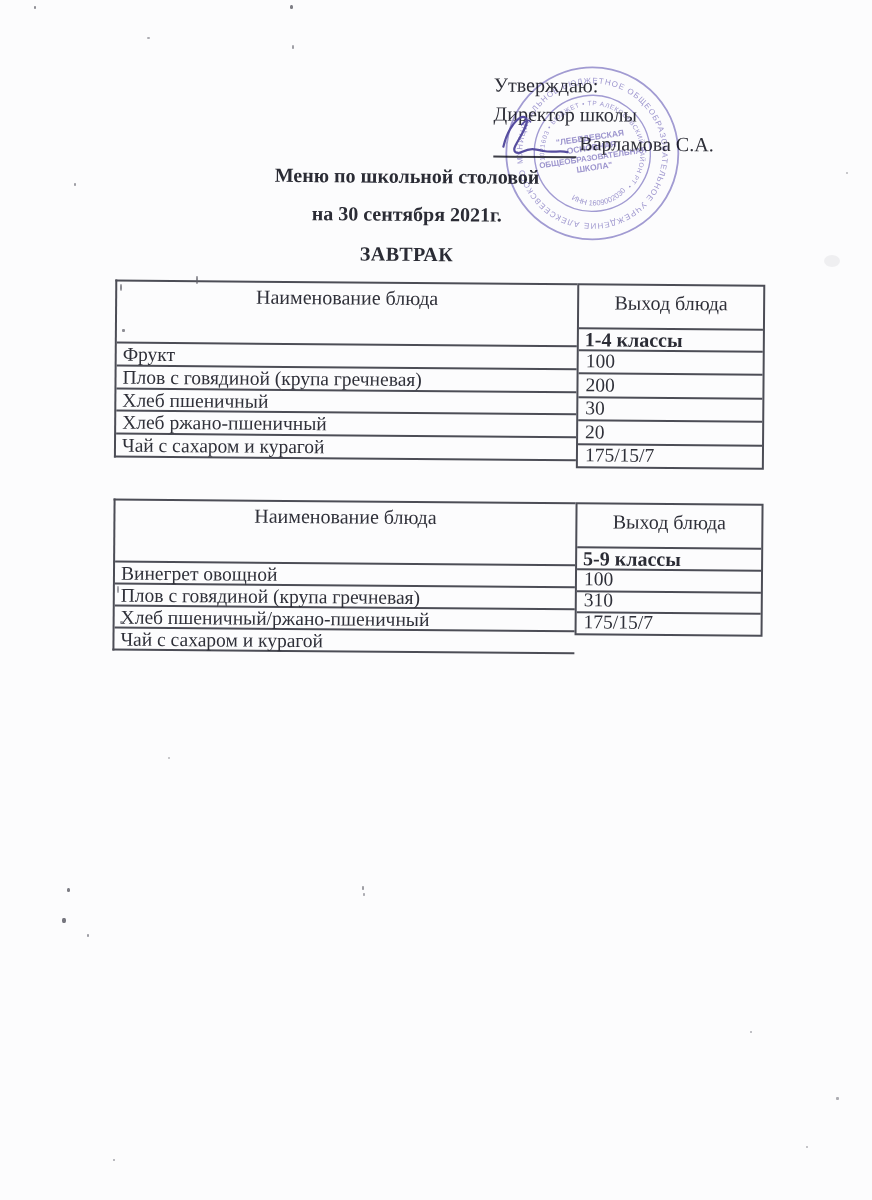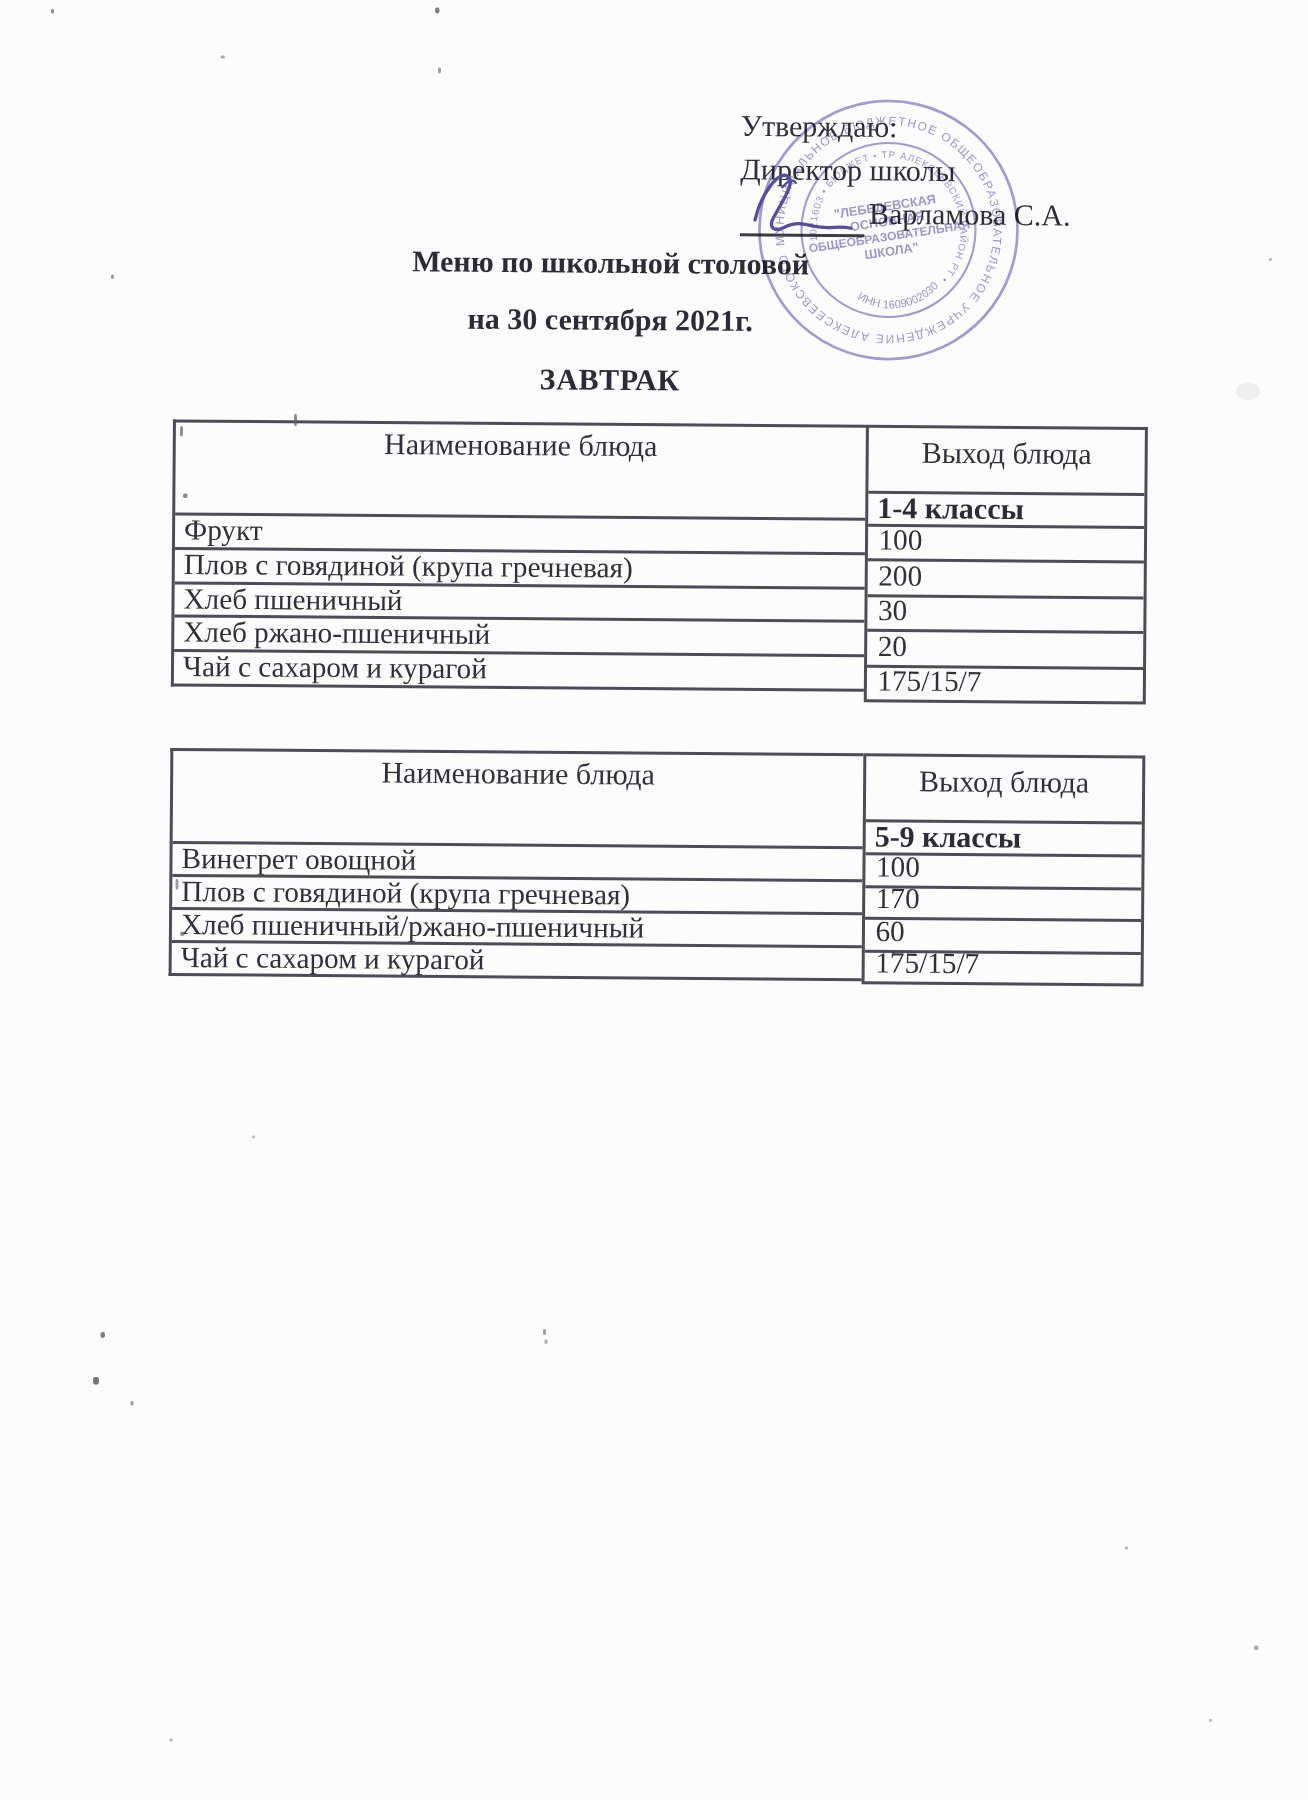--- a/index.html
+++ b/index.html
@@ -124,22 +124,21 @@
       <div class="hcell">Наименование блюда</div>
       <div class="row">Винегрет овощной</div>
       <div class="row">Плов с говядиной (крупа гречневая)</div>
       <div class="row">Хлеб пшеничный/ржано-пшеничный</div>
       <div class="row">Чай с сахаром и курагой</div>
     </div>
     <div class="col-right">
       <div class="h1">Выход блюда</div>
       <div class="class-row">5-9 классы</div>
       <div class="row">100</div>
-      <div class="row">170</div>
-      <div class="row">60</div>
+      <div class="row">310</div>
       <div class="row">175/15/7</div>
     </div>
   </div>
 
 </div>
 
 <div>
   <div class="speck" style="left:34px;  top:6px;    width:2px; height:3px; opacity:.7"></div>
   <div class="speck" style="left:147px; top:37px;   width:3px; height:2px; opacity:.5"></div>
   <div class="speck" style="left:290px; top:5px;    width:3px; height:4px; opacity:.8"></div>

